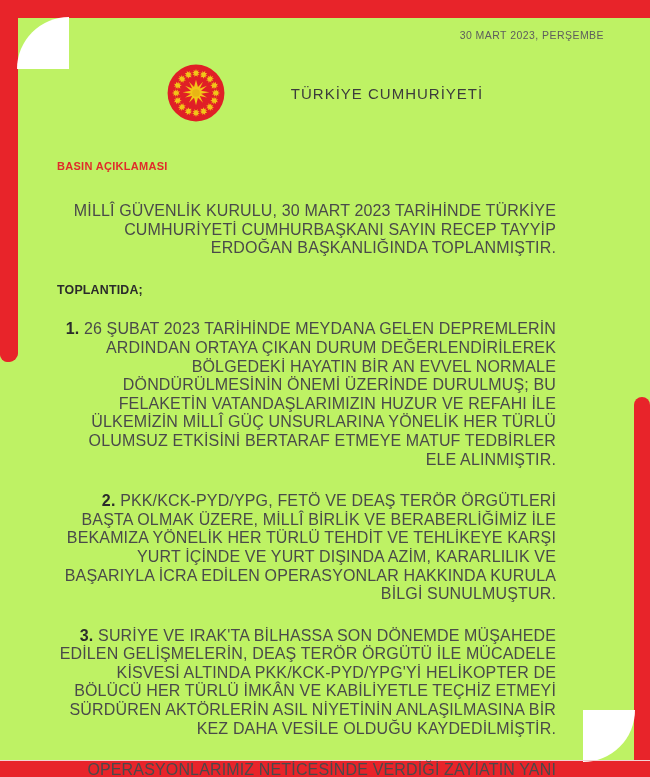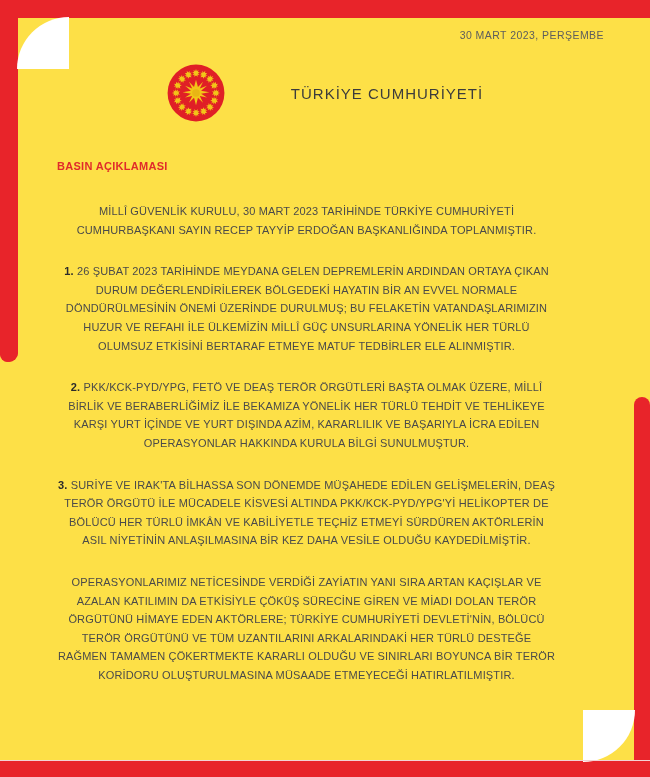--- a/index.html
+++ b/index.html
@@ -11,21 +11,21 @@
     height: 777px;
     background: #ffffff;
     font-family: "Liberation Sans", sans-serif;
     overflow: hidden;
   }
 
   #page {
     position: relative;
     width: 650px;
     height: 777px;
-    background: #fde047;
+    background: #bef264;
     overflow: hidden;
   }
 
   
   .frame-top {
     position: absolute;
     top: 0; left: 0;
     width: 650px;
     height: 18px;
     background: #e8242a;
@@ -134,24 +134,24 @@
   .headline {
     color: #e02b2b;
     font-size: 11px;
     font-weight: bold;
     letter-spacing: 0.3px;
     margin: 0 0 30px 0;
   }
   p.para {
     margin: 0 16px 23px 0;
     color: #4a4a4a;
-    font-size: 11px;
+    font-size: 16px;
     line-height: 18.6px;
     letter-spacing: 0.15px;
-    text-align: center;
+    text-align: right;
   }
   p.para:last-child { margin-bottom: 0; }
   .section-label {
     margin: 0 0 21px 0;
     color: #2b2b2b;
     font-size: 12.4px;
     font-weight: bold;
     letter-spacing: 0.2px;
     line-height: 18.6px;
   }
@@ -239,20 +239,21 @@
     <div class="logo-text">
       <div>TÜRKİYE CUMHURİYETİ</div>
     </div>
   </div>
 
   <div class="content">
     <div class="headline">BASIN AÇIKLAMASI</div>
 
     <p class="para">MİLLÎ GÜVENLİK KURULU, 30 MART 2023 TARİHİNDE TÜRKİYE CUMHURİYETİ CUMHURBAŞKANI SAYIN RECEP TAYYİP ERDOĞAN BAŞKANLIĞINDA TOPLANMIŞTIR.</p>
 
+    <div class="section-label">TOPLANTIDA;</div>
 
     <p class="para"><span class="num">1.</span> <span>26 ŞUBAT 2023 TARİHİNDE MEYDANA GELEN DEPREMLERİN ARDINDAN ORTAYA ÇIKAN DURUM DEĞERLENDİRİLEREK BÖLGEDEKİ HAYATIN BİR AN EVVEL NORMALE DÖNDÜRÜLMESİNİN ÖNEMİ ÜZERİNDE DURULMUŞ; BU FELAKETİN VATANDAŞLARIMIZIN HUZUR VE REFAHI İLE ÜLKEMİZİN MİLLÎ GÜÇ UNSURLARINA YÖNELİK HER TÜRLÜ OLUMSUZ ETKİSİNİ BERTARAF ETMEYE MATUF TEDBİRLER ELE ALINMIŞTIR.</span></p>
 
     <p class="para"><span class="num">2.</span> <span>PKK/KCK-PYD/YPG, FETÖ VE DEAŞ TERÖR ÖRGÜTLERİ BAŞTA OLMAK ÜZERE, MİLLÎ BİRLİK VE BERABERLİĞİMİZ İLE BEKAMIZA YÖNELİK HER TÜRLÜ TEHDİT VE TEHLİKEYE KARŞI YURT İÇİNDE VE YURT DIŞINDA AZİM, KARARLILIK VE BAŞARIYLA İCRA EDİLEN OPERASYONLAR HAKKINDA KURULA BİLGİ SUNULMUŞTUR.</span></p>
 
     <p class="para"><span class="num">3.</span> <span>SURİYE VE IRAK'TA BİLHASSA SON DÖNEMDE MÜŞAHEDE EDİLEN GELİŞMELERİN, DEAŞ TERÖR ÖRGÜTÜ İLE MÜCADELE KİSVESİ ALTINDA PKK/KCK-PYD/YPG'Yİ HELİKOPTER DE BÖLÜCÜ HER TÜRLÜ İMKÂN VE KABİLİYETLE TEÇHİZ ETMEYİ SÜRDÜREN AKTÖRLERİN ASIL NİYETİNİN ANLAŞILMASINA BİR KEZ DAHA VESİLE OLDUĞU KAYDEDİLMİŞTİR.</span></p>
 
     <p class="para">OPERASYONLARIMIZ NETİCESİNDE VERDİĞİ ZAYİATIN YANI SIRA ARTAN KAÇIŞLAR VE AZALAN KATILIMIN DA ETKİSİYLE ÇÖKÜŞ SÜRECİNE GİREN VE MİADI DOLAN TERÖR ÖRGÜTÜNÜ HİMAYE EDEN AKTÖRLERE; TÜRKİYE CUMHURİYETİ DEVLETİ'NİN, BÖLÜCÜ TERÖR ÖRGÜTÜNÜ VE TÜM UZANTILARINI ARKALARINDAKİ HER TÜRLÜ DESTEĞE RAĞMEN TAMAMEN ÇÖKERTMEKTE KARARLI OLDUĞU VE SINIRLARI BOYUNCA BİR TERÖR KORİDORU OLUŞTURULMASINA MÜSAADE ETMEYECEĞİ HATIRLATILMIŞTIR.</p>
   </div>
 

